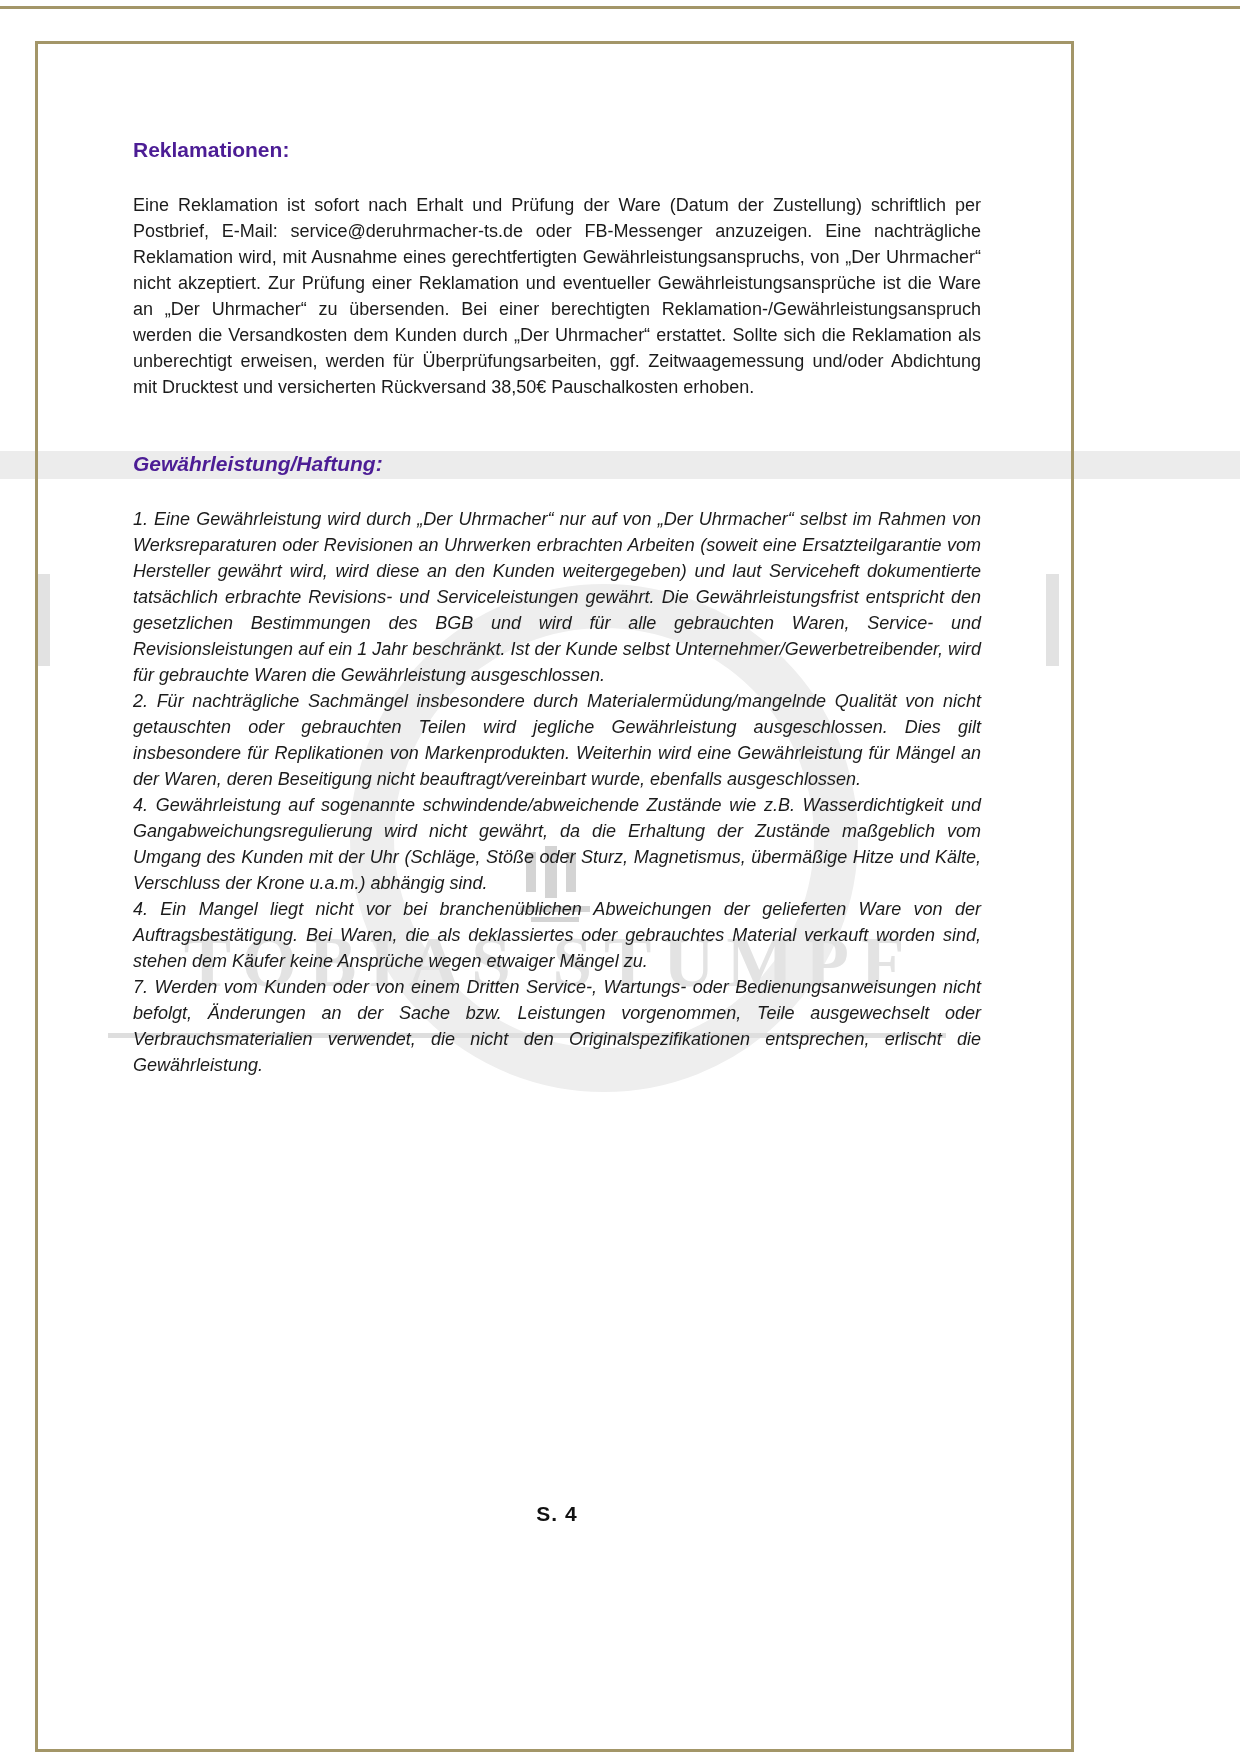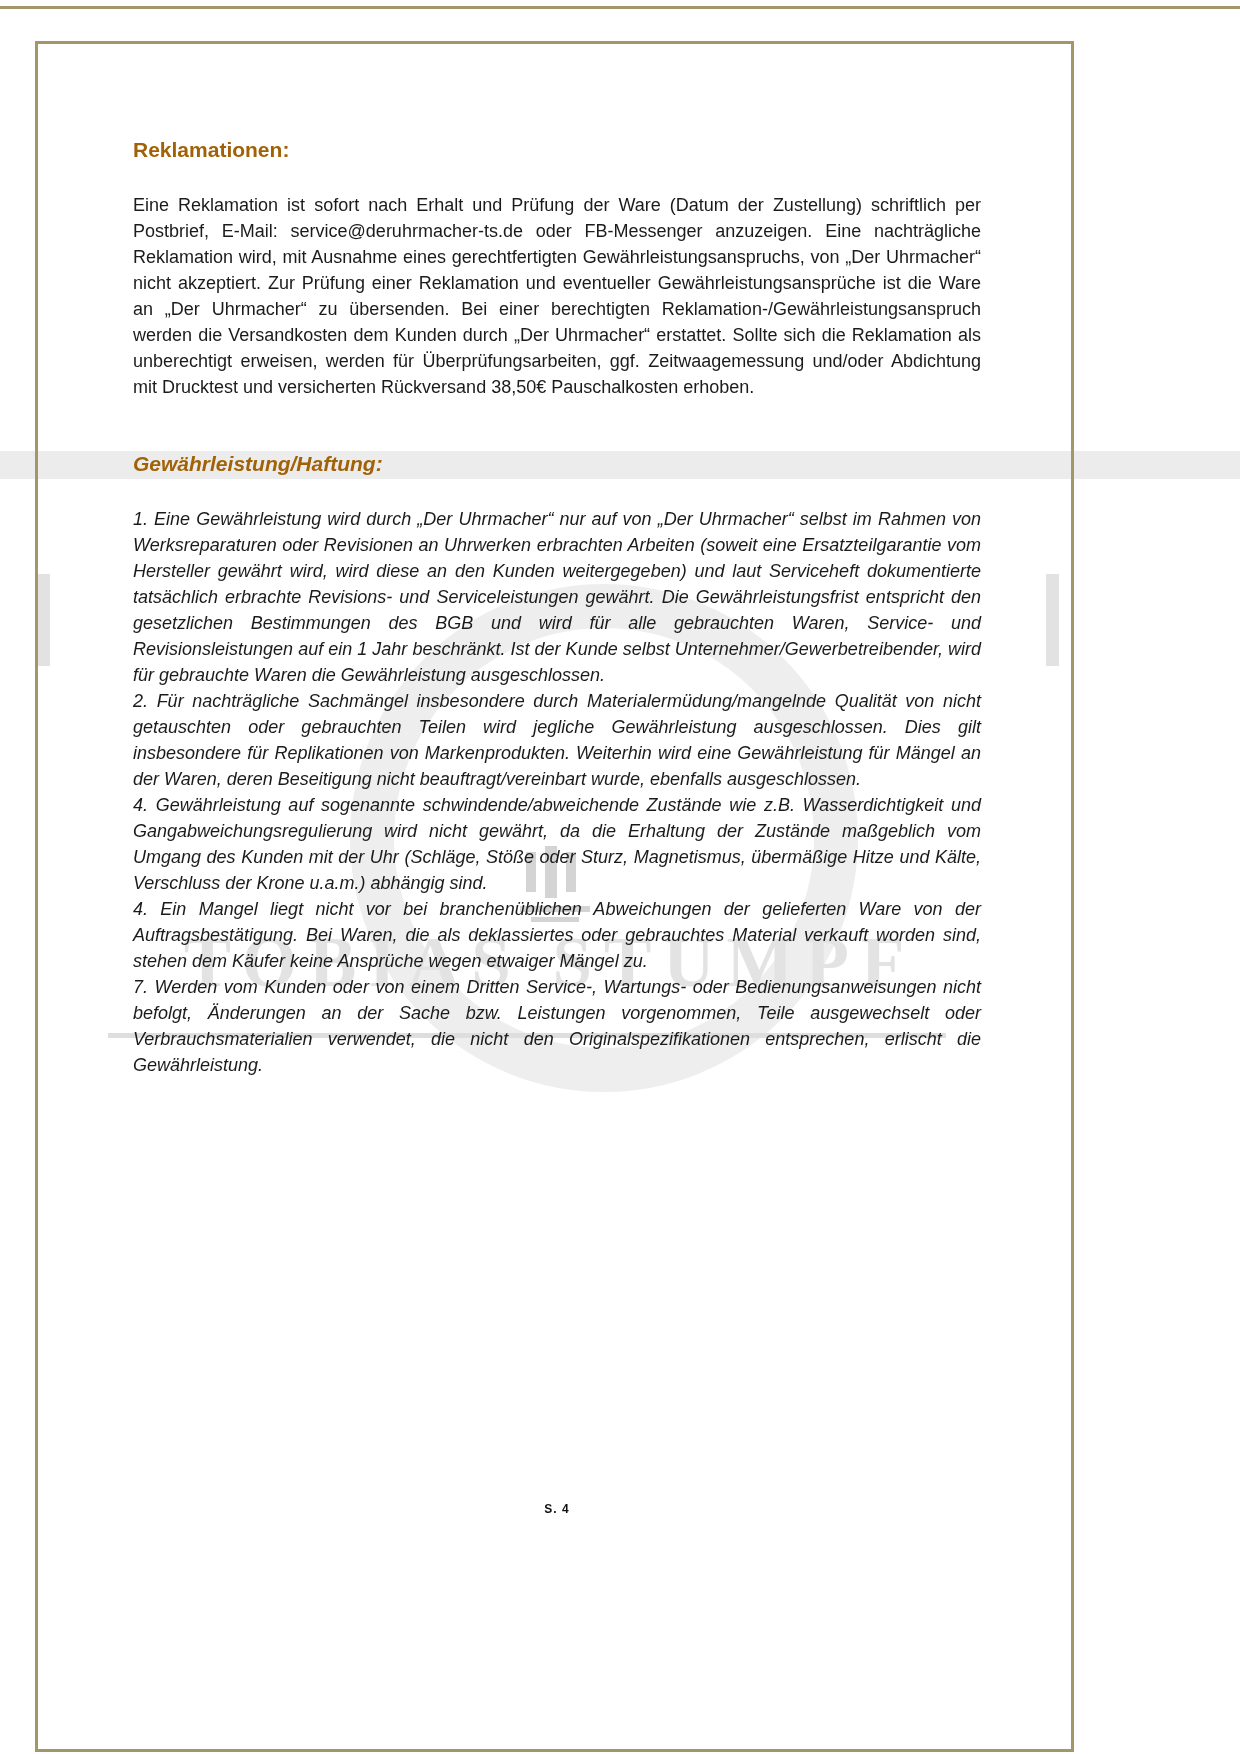--- a/index.html
+++ b/index.html
@@ -87,36 +87,36 @@
     width: 848px;
     z-index: 2;
   }
   .section-1 { top: 136px; }
   .section-2 { top: 450px; font-style: italic; }
   .heading {
     margin: 0 0 29px 0;
     font-size: 21px;
     line-height: 27px;
     font-weight: 700;
-    color: #a16207;
+    color: #4c1d95;
   }
   .body-text {
     margin: 0;
     font-size: 18px;
     line-height: 26px;
     text-align: justify;
     hyphens: none;
     color: #1b1b1b;
   }
   .footer {
     position: absolute;
     left: 133px; top: 1502px;
     width: 848px;
     text-align: center;
-    font-size: 12px;
+    font-size: 21px;
     font-weight: 700;
     letter-spacing: 1px;
     color: #111111;
     z-index: 2;
   }
 </style>
 </head>
 <body>
 
 <div class="page">

